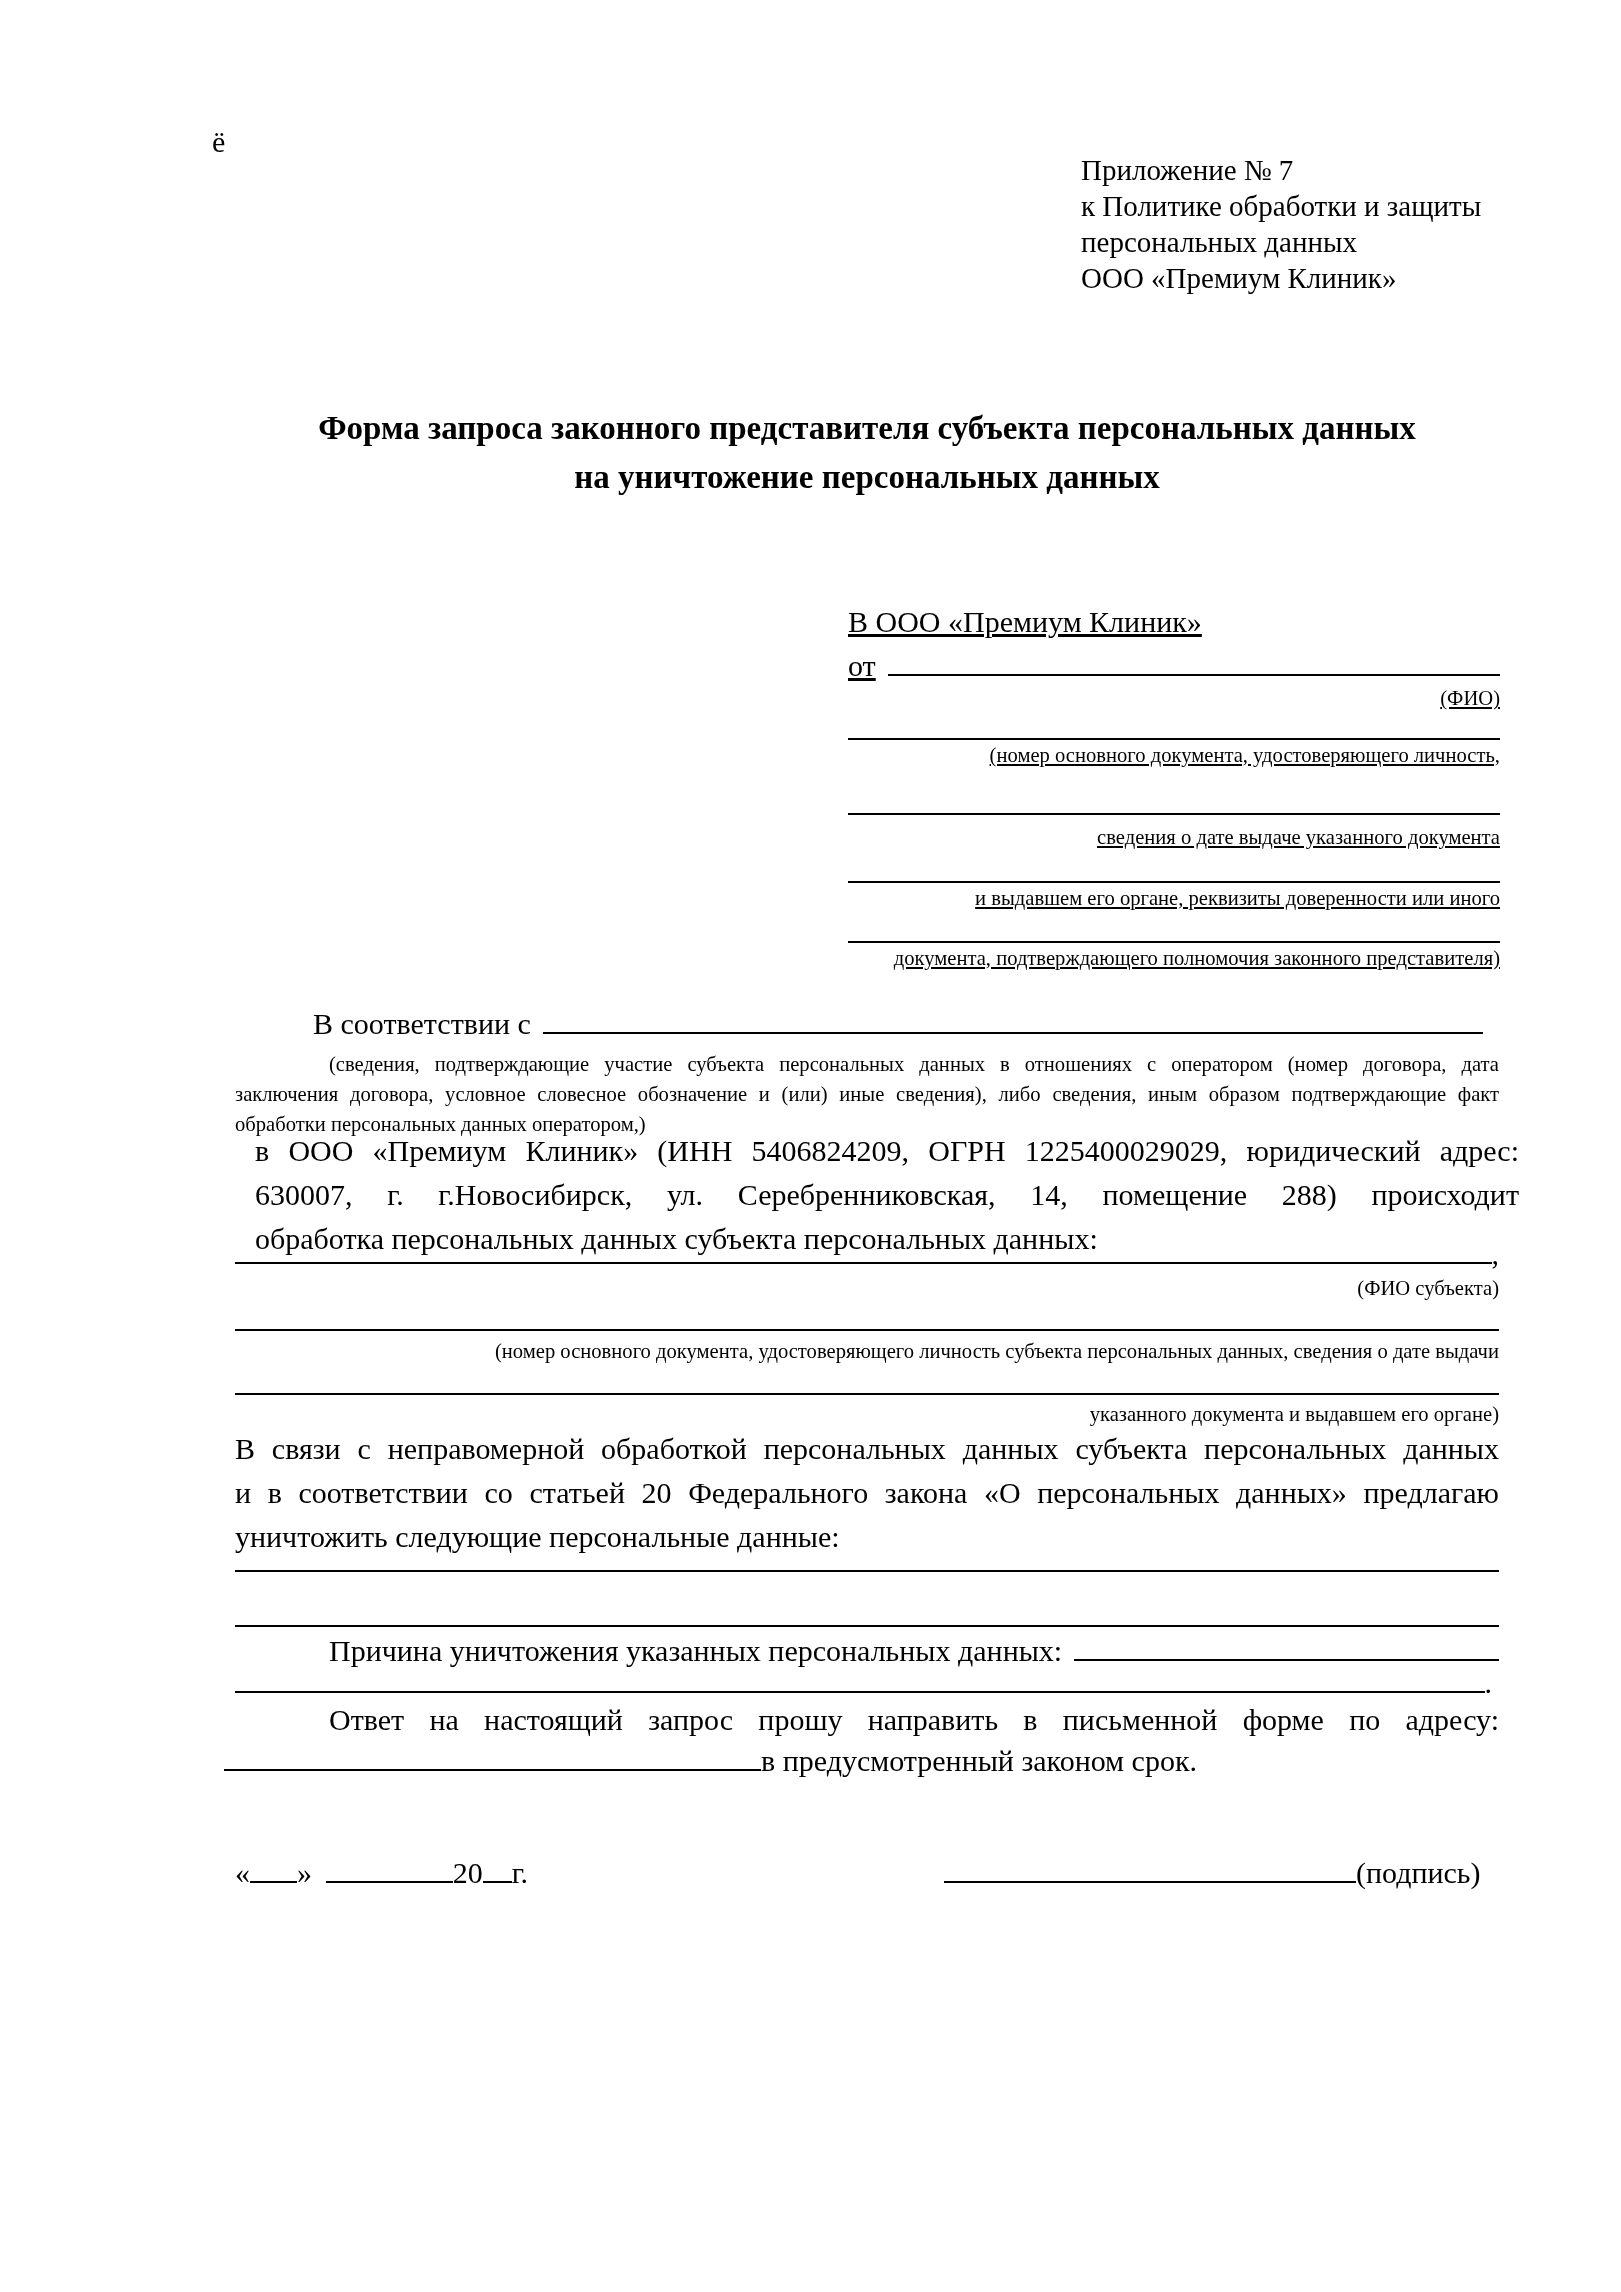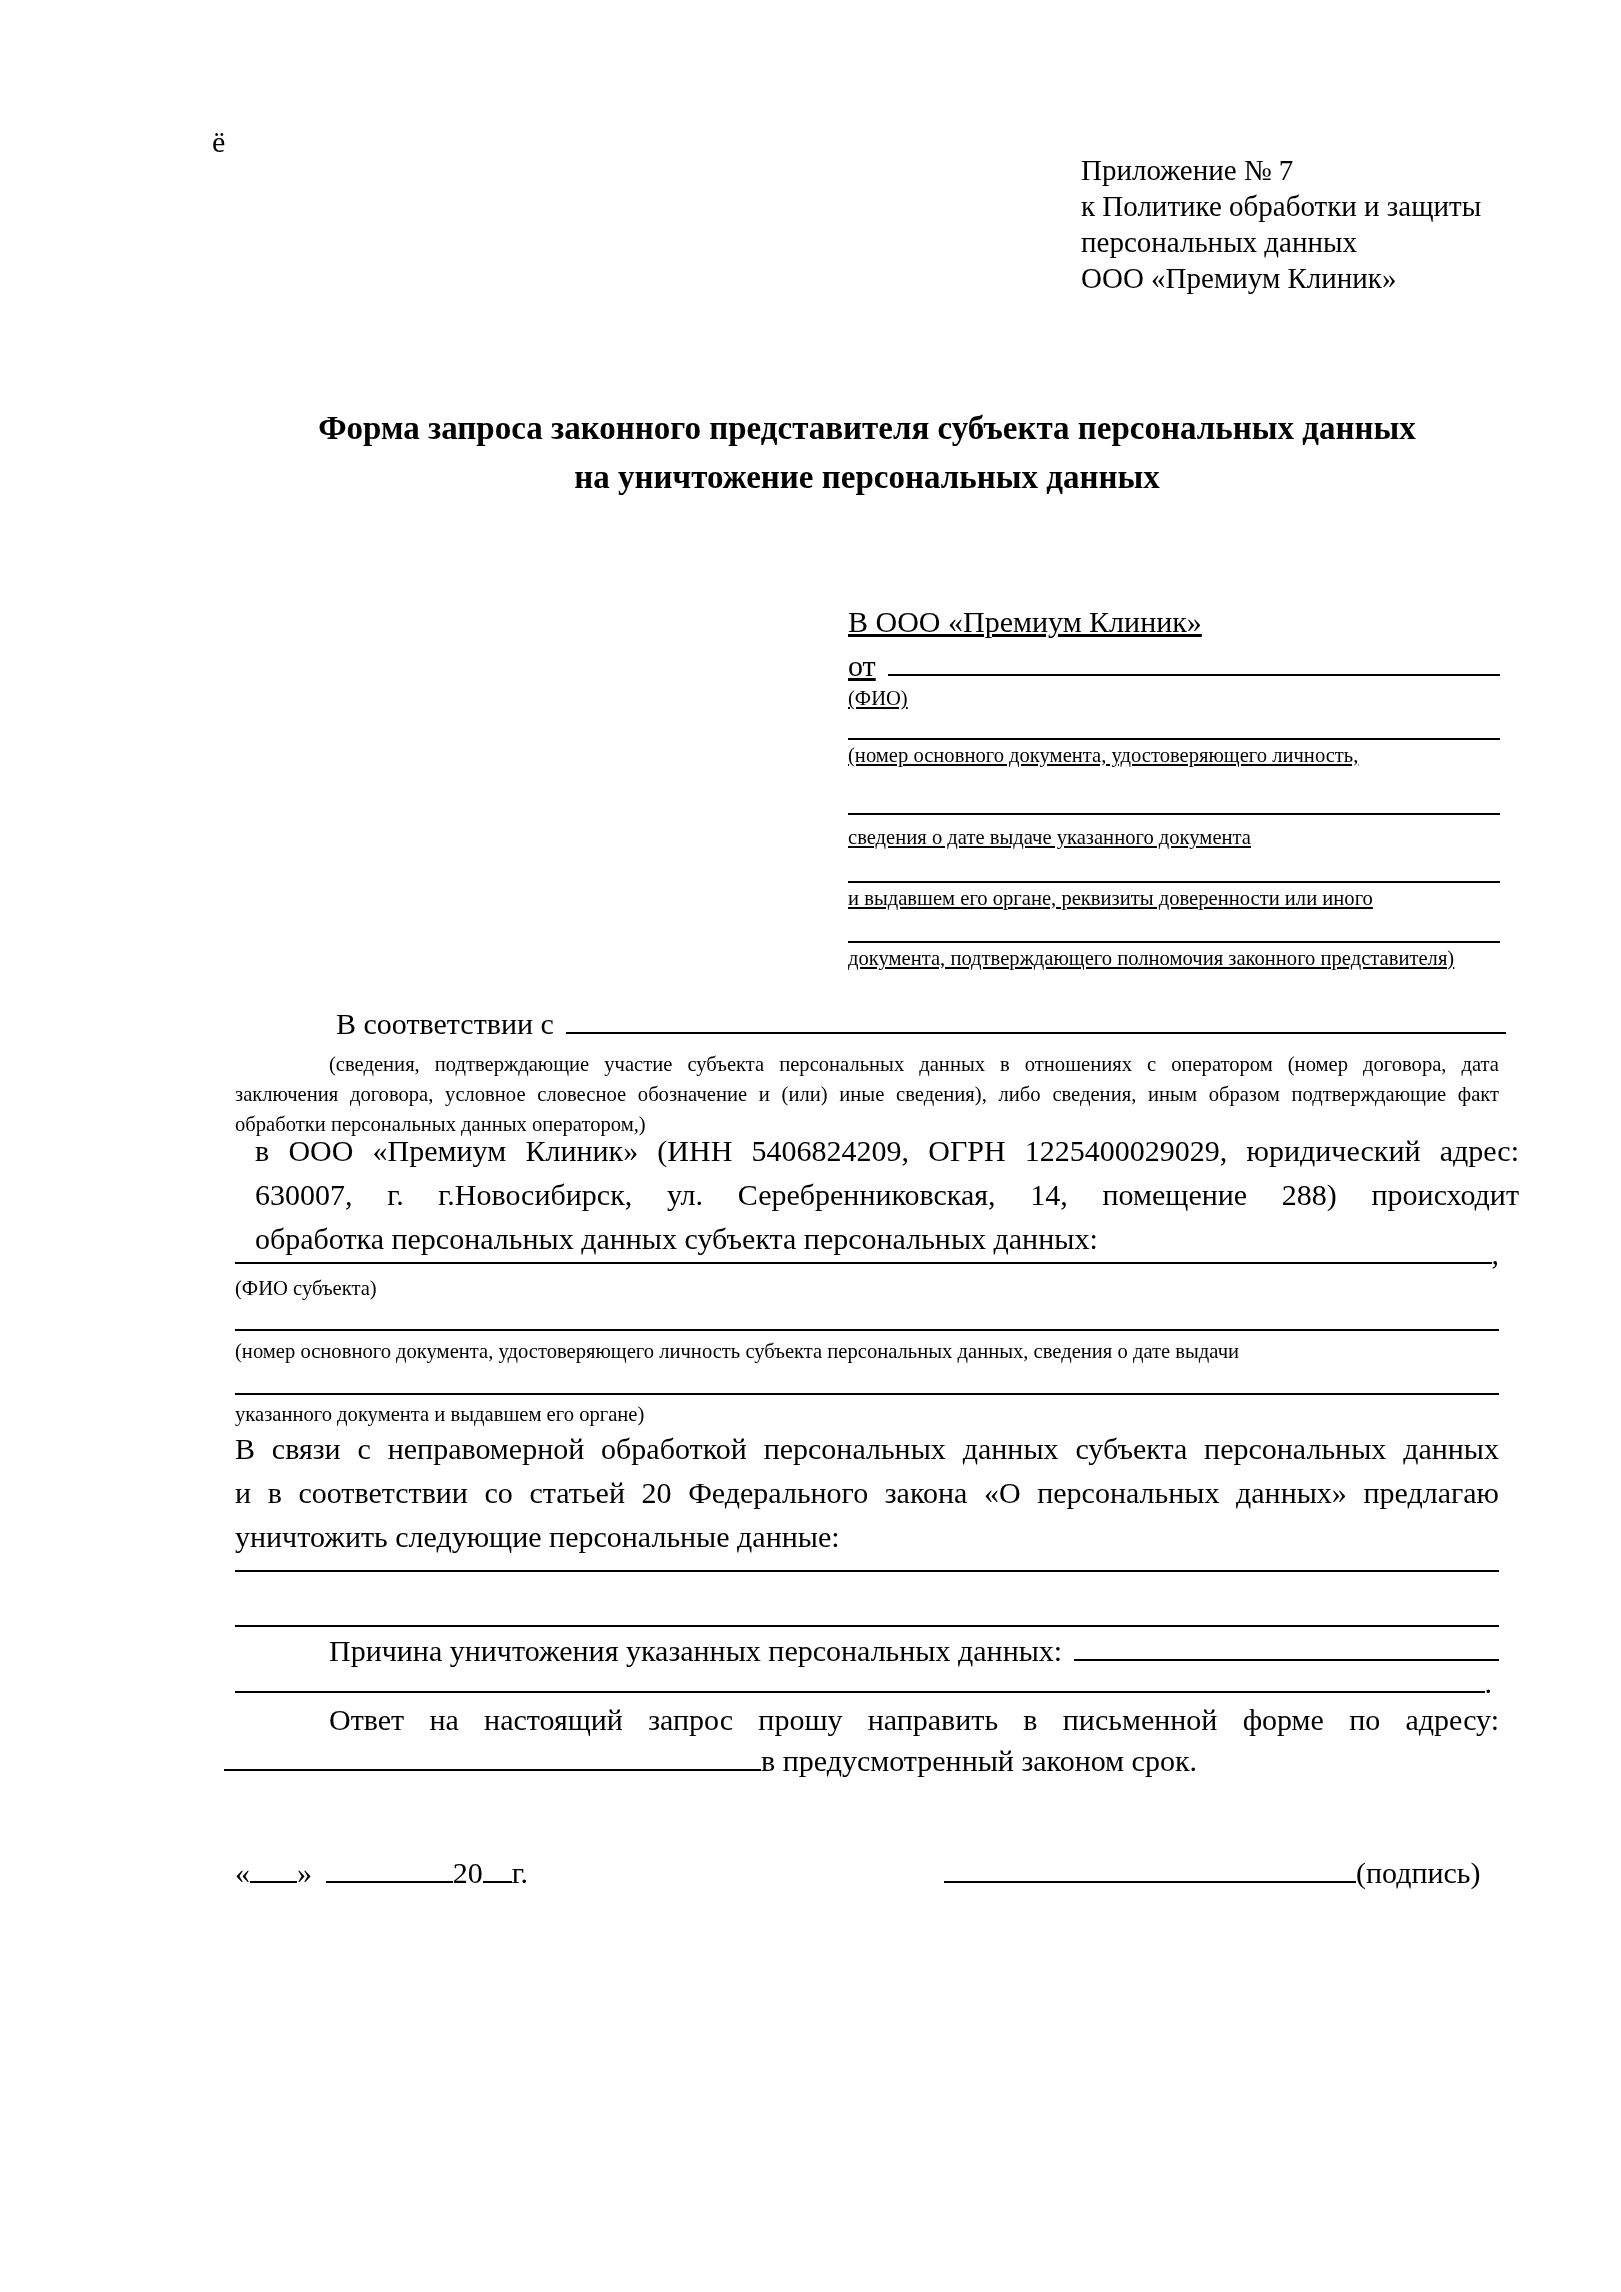--- a/index.html
+++ b/index.html
@@ -15,21 +15,21 @@
   }
   .abs{position:absolute;}
   
   .uline{height:0;border-top:2.9px solid #000;}
   
   .brow{display:flex;align-items:baseline;line-height:44px;}
   .fill{flex:1 1 auto;border-bottom:2.9px solid #000;}
   .fillfix{flex:0 0 auto;border-bottom:2.9px solid #000;}
   .sp{flex:0 0 94px;}
   .gap{flex:0 0 11.8px;}
-  .cap{font-size:20.6px;line-height:28px;text-align:left;}
+  .cap{font-size:20.6px;line-height:28px;text-align:right;}
   .pline{line-height:44px;text-align:justify;text-align-last:justify;}
   .pline.last{text-align-last:left;}
   .nline{font-size:20.6px;line-height:30px;text-align:justify;text-align-last:justify;}
   .nline.last{text-align-last:left;}
   .title{font-weight:bold;font-size:33px;line-height:49px;text-align:center;}
   .appendix{font-size:29px;line-height:36px;}
   .addr{line-height:44px;text-decoration:underline;}
   .useg{display:inline-block;border-bottom:2.9px solid #000;}
   .nowrap{white-space:nowrap;}
 </style>
@@ -67,21 +67,21 @@
     <div class="uline" style="margin-top:44px;"></div>
     <div class="cap" style="margin-top:8px;">сведения о дате выдаче указанного документа</div>
 
     <div class="uline" style="margin-top:30px;"></div>
     <div class="cap" style="margin-top:1px;">и выдавшем его органе, реквизиты доверенности или иного</div>
 
     <div class="uline" style="margin-top:29px;"></div>
     <div class="cap" style="margin-top:1px;">документа, подтверждающего полномочия законного представителя)</div>
   </div>
 
-  <div class="abs brow" style="left:242px;top:1002px;width:1264px;">
+  <div class="abs brow" style="left:219px;top:1002px;width:1264px;">
     <span class="sp"></span>
     <span class="nowrap">В соответствии с</span>
     <span class="gap"></span>
     <span class="fill"></span>
   </div>
 
   <div class="abs" style="left:235px;top:1049px;width:1264px;">
     <div class="nline" style="text-indent:94px;">(сведения, подтверждающие участие субъекта персональных данных в отношениях с оператором (номер договора, дата</div>
     <div class="nline">заключения договора, условное словесное обозначение и (или) иные сведения), либо сведения, иным образом подтверждающие факт</div>
     <div class="nline last">обработки персональных данных оператором,)</div>

